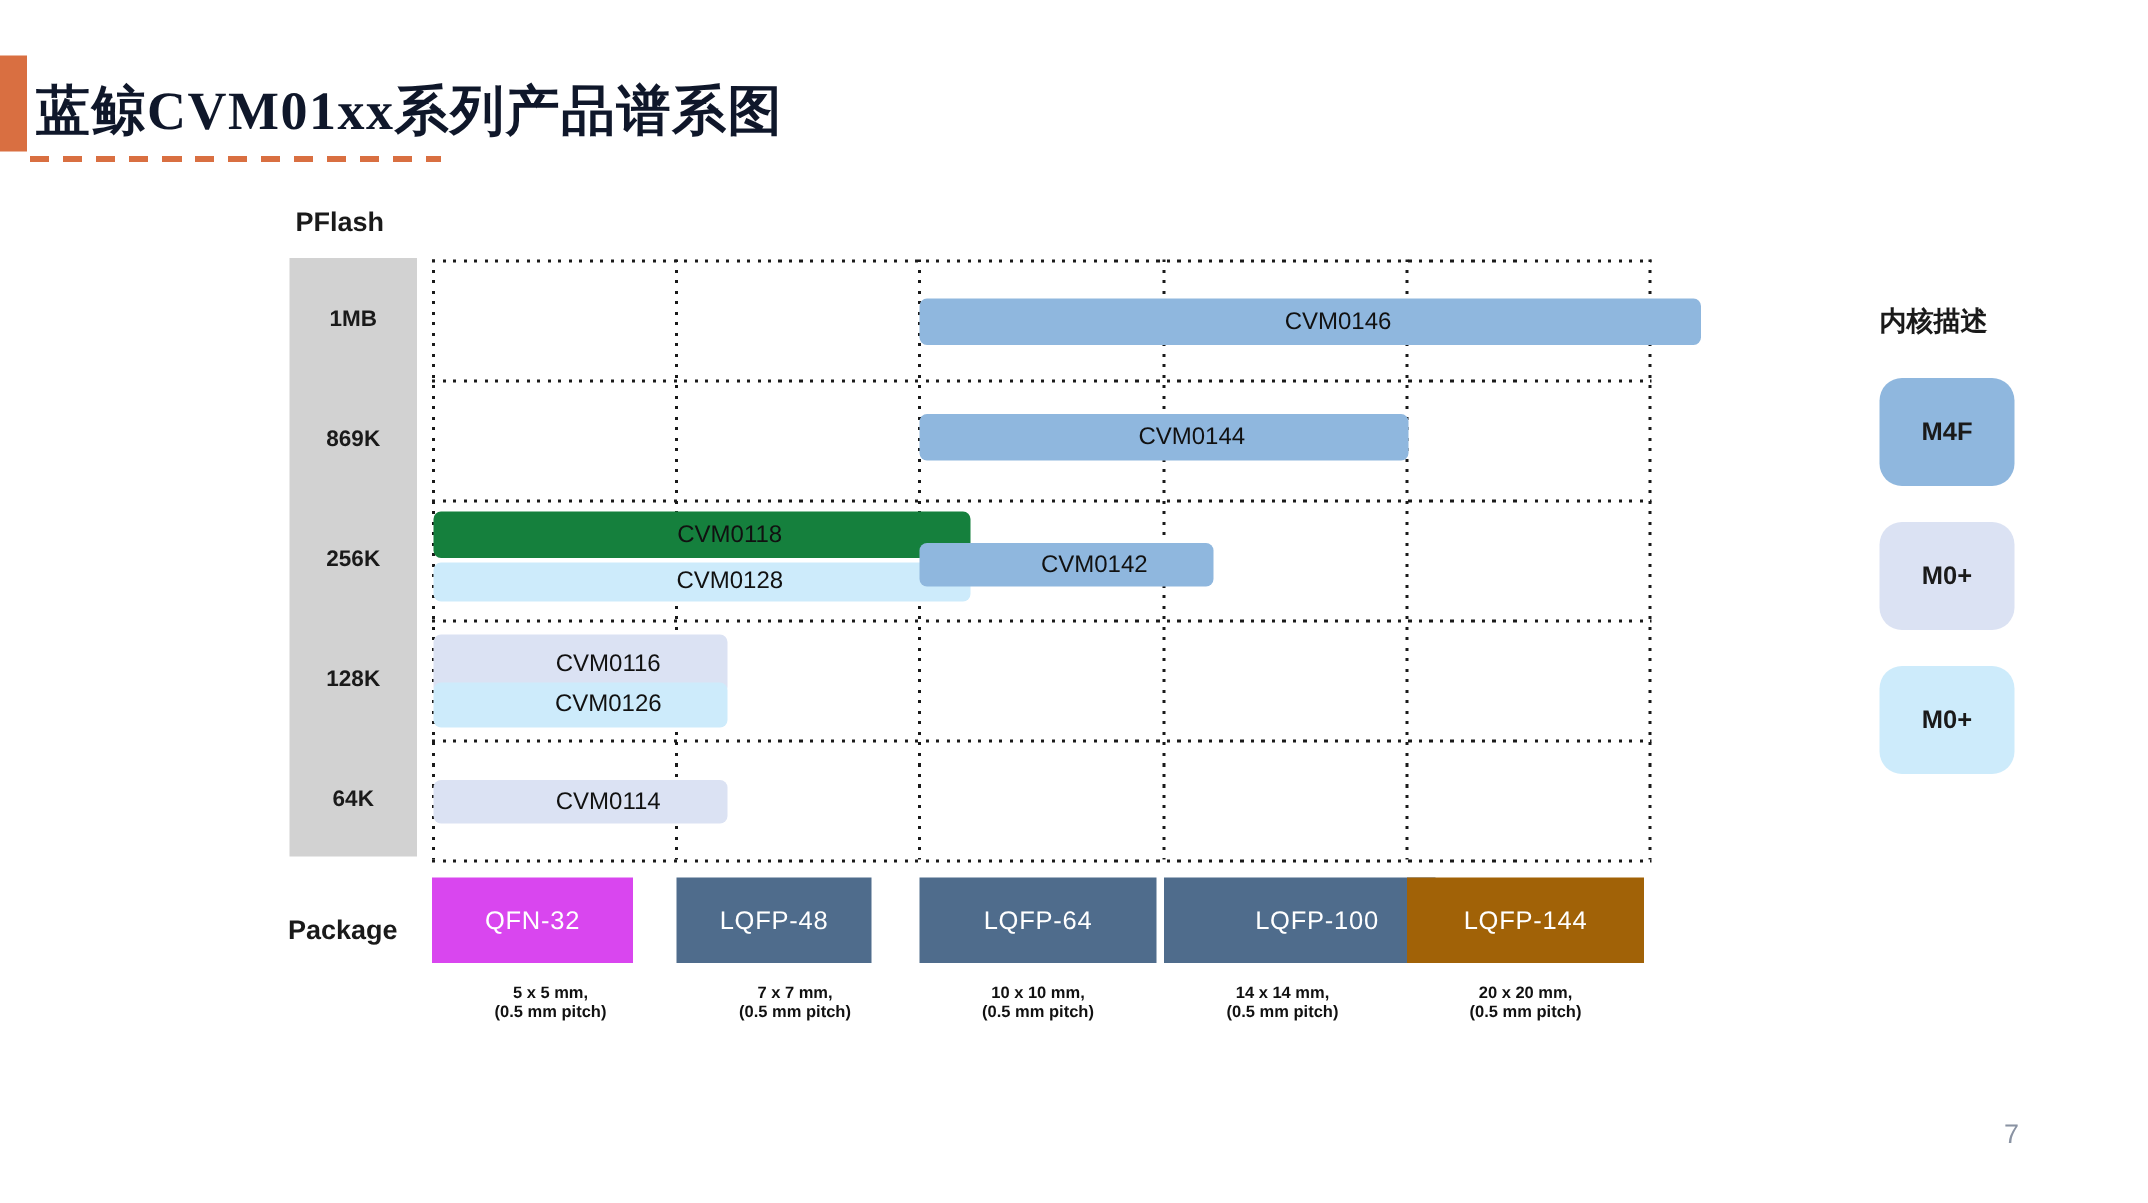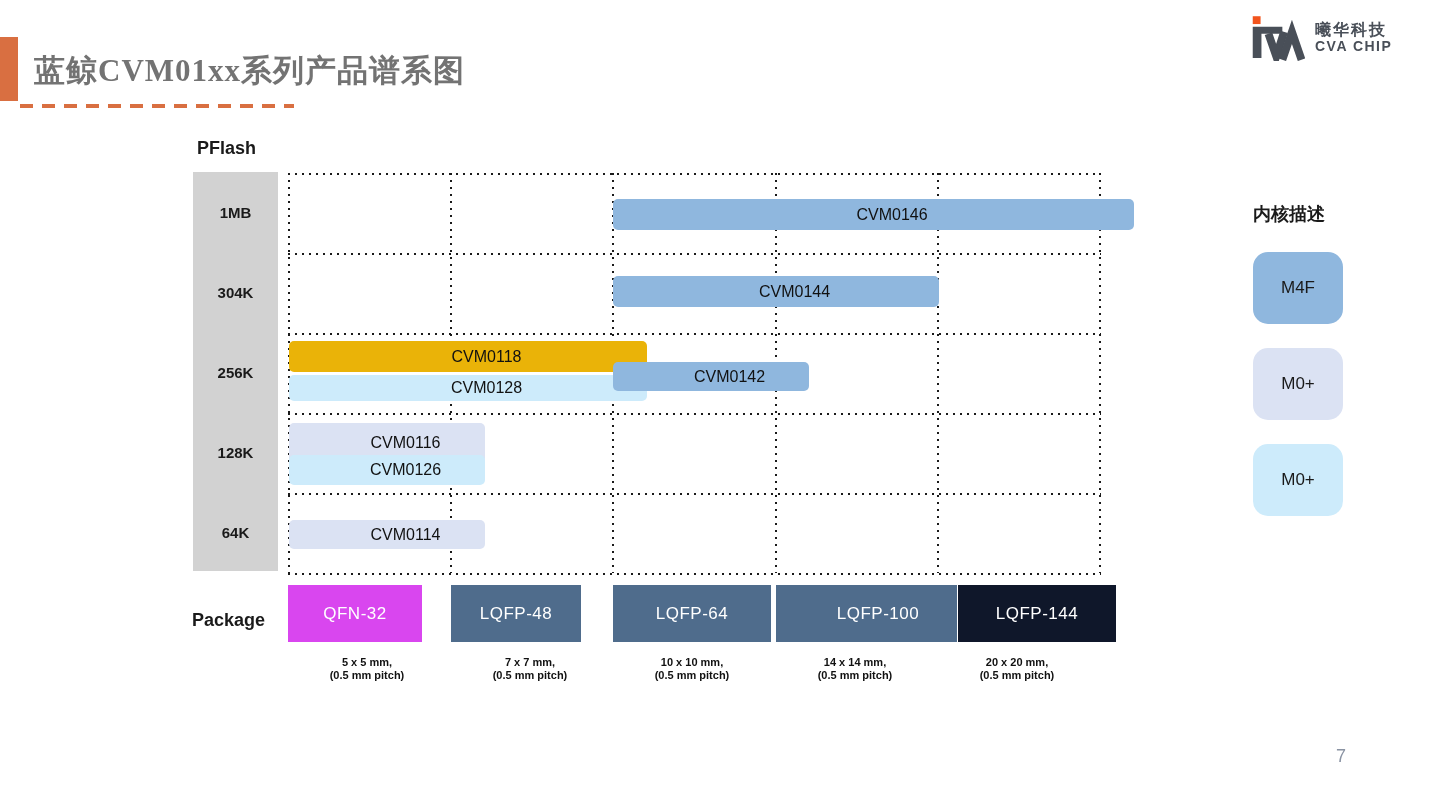--- a/index.html
+++ b/index.html
@@ -5,22 +5,22 @@
   html,body { margin:0; padding:0; background:#ffffff; }
   .slide {
     position:relative; width:1432px; height:802px; background:#ffffff;
     overflow:hidden;
     font-family:"Liberation Sans","DejaVu Sans",sans-serif;
     color:#1a1a1a;
   }
   
   .accent-bar { position:absolute; left:0; top:37px; width:18px; height:64px; background:#D96F41; }
   .page-title {
-    position:absolute; left:34px; top:50px; font-family:"Liberation Serif","DejaVu Serif",serif;
-    font-size:31px; font-weight:bold; color:#737373; letter-spacing:1px; white-space:nowrap;
+    position:absolute; left:24px; top:50px; font-family:"Liberation Serif","DejaVu Serif",serif;
+    font-size:36px; font-weight:bold; color:#0f172a; letter-spacing:1px; white-space:nowrap;
   }
   .title-dashes {
     position:absolute; left:20px; top:104px; width:274px; height:4px;
     background-image:repeating-linear-gradient(to right,#D96F41 0 13px,transparent 13px 22px);
   }
   
   .logo { position:absolute; left:1251px; top:15px; display:flex; align-items:center; gap:10px; }
   .logo-mark { width:54px; height:46px; }
   .logo-text { display:flex; flex-direction:column; line-height:1.05; color:#494F58; }
   .logo-cn { font-size:16px; font-weight:bold; letter-spacing:2px; }
@@ -37,51 +37,39 @@
   .bar { position:absolute; border-radius:5px; display:flex; align-items:center; justify-content:center;
          font-size:16px; color:#111111;padding-left:37px; }
   
   .package-label { position:absolute; left:192px; top:610px; font-size:18px; font-weight:bold; }
   .pkg-cell { position:absolute; top:585px; height:57px; display:flex; align-items:center; justify-content:center;
               color:#ffffff; font-size:17px; letter-spacing:0.5px; }
   .pkg-caption { position:absolute; top:656px; text-align:center; font-size:11px; font-weight:bold; line-height:13px; color:#111111; }
   
   .legend-title { position:absolute; left:1253px; top:202px; font-size:18px; font-weight:bold; }
   .legend-box { position:absolute; left:1253px; width:90px; height:72px; border-radius:15px;
-                display:flex; align-items:center; justify-content:center; font-size:17px; color:#1a1a1a; }
+                display:flex; align-items:center; justify-content:center; font-size:17px; color:#1a1a1a;font-weight:bold; }
   
   .page-number { position:absolute; left:1336px; top:746px; font-size:18px; color:#8A93A3; }
 </style>
 </head>
 <body>
 
 <div class="slide">
 
   <div class="accent-bar"></div>
   <div class="page-title">蓝鲸CVM01xx系列产品谱系图</div>
   <div class="title-dashes"></div>
 
-  <div class="logo">
-    <svg class="logo-mark" viewBox="0 0 62 50">
-      <rect x="2" y="0" width="9" height="9" fill="#F2541D"></rect>
-      <path d="M2,12 H36 V20 H12 V48 H2 Z" fill="#494F58"></path>
-      <polyline points="20,20 29,46 38,18" fill="none" stroke="#494F58" stroke-width="9"></polyline>
-      <polyline points="36,50 47,18 58,50" fill="none" stroke="#494F58" stroke-width="9"></polyline>
-    </svg>
-    <div class="logo-text">
-      <span class="logo-cn">曦华科技</span>
-      <span class="logo-en">CVA CHIP</span>
-    </div>
-  </div>
 
   <div class="pflash-label">PFlash</div>
   <div class="y-band"></div>
   <div id="row-labels">
       <div class="row-label" style="top: 172px;">1MB</div>
-      <div class="row-label" style="top: 252px;">304K</div>
+      <div class="row-label" style="top: 252px;">869K</div>
       <div class="row-label" style="top: 332px;">256K</div>
       <div class="row-label" style="top: 412px;">128K</div>
       <div class="row-label" style="top: 492px;">64K</div>
     </div>
 
   <div id="grid">
       <div class="vline" style="left: 288px; top: 173px; height: 400px;"></div>
       <div class="hline" style="left: 288px; top: 173px; width: 813px;"></div>
       <div class="vline" style="left: 450px; top: 173px; height: 400px;"></div>
       <div class="hline" style="left: 288px; top: 253px; width: 813px;"></div>
@@ -90,35 +78,35 @@
       <div class="vline" style="left: 775px; top: 173px; height: 400px;"></div>
       <div class="hline" style="left: 288px; top: 413px; width: 813px;"></div>
       <div class="vline" style="left: 937px; top: 173px; height: 400px;"></div>
       <div class="hline" style="left: 288px; top: 493px; width: 813px;"></div>
       <div class="vline" style="left: 1099px; top: 173px; height: 400px;"></div>
       <div class="hline" style="left: 288px; top: 573px; width: 813px;"></div>
     </div>
   <div id="bars">
       <div class="bar" style="left: 613px; width: 484px; top: 199px; height: 31px; background: rgb(143, 183, 222);">CVM0146</div>
       <div class="bar" style="left: 613px; width: 289px; top: 276px; height: 31px; background: rgb(143, 183, 222);">CVM0144</div>
-      <div class="bar" style="left: 289px; width: 321px; top: 341px; height: 31px; background: #eab308;">CVM0118</div>
+      <div class="bar" style="left: 289px; width: 321px; top: 341px; height: 31px; background: #15803d;">CVM0118</div>
       <div class="bar" style="left: 289px; width: 321px; top: 375px; height: 26px; background: rgb(205, 235, 251);">CVM0128</div>
       <div class="bar" style="left: 613px; width: 159px; top: 362px; height: 29px; background: rgb(143, 183, 222);">CVM0142</div>
       <div class="bar" style="left: 289px; width: 159px; top: 423px; height: 40px; background: rgb(219, 226, 243);">CVM0116</div>
       <div class="bar" style="left: 289px; width: 159px; top: 455px; height: 30px; background: rgb(205, 235, 251);">CVM0126</div>
       <div class="bar" style="left: 289px; width: 159px; top: 520px; height: 29px; background: rgb(219, 226, 243);">CVM0114</div>
     </div>
 
   <div class="package-label">Package</div>
   <div id="package-cells">
       <div class="pkg-cell" style="left: 288px; width: 134px; background: #d946ef;">QFN-32</div>
       <div class="pkg-cell" style="left: 451px; width: 130px; background: rgb(79, 108, 140);">LQFP-48</div>
       <div class="pkg-cell" style="left: 613px; width: 158px; background: rgb(79, 108, 140);">LQFP-64</div>
       <div class="pkg-cell" style="left: 776px; width: 158px; background: rgb(79, 108, 140); padding-left: 23px;">LQFP-100</div>
-      <div class="pkg-cell" style="left: 958px; width: 158px; background: #0f172a;">LQFP-144</div>
+      <div class="pkg-cell" style="left: 938px; width: 158px; background: #a16207;">LQFP-144</div>
     </div>
   <div id="package-captions">
       <div class="pkg-caption" style="left: 288px; width: 158px;">
         <div>5 x 5 mm,</div>
         <div>(0.5 mm pitch)</div>
       </div>
       <div class="pkg-caption" style="left: 451px; width: 158px;">
         <div>7 x 7 mm,</div>
         <div>(0.5 mm pitch)</div>
       </div>

